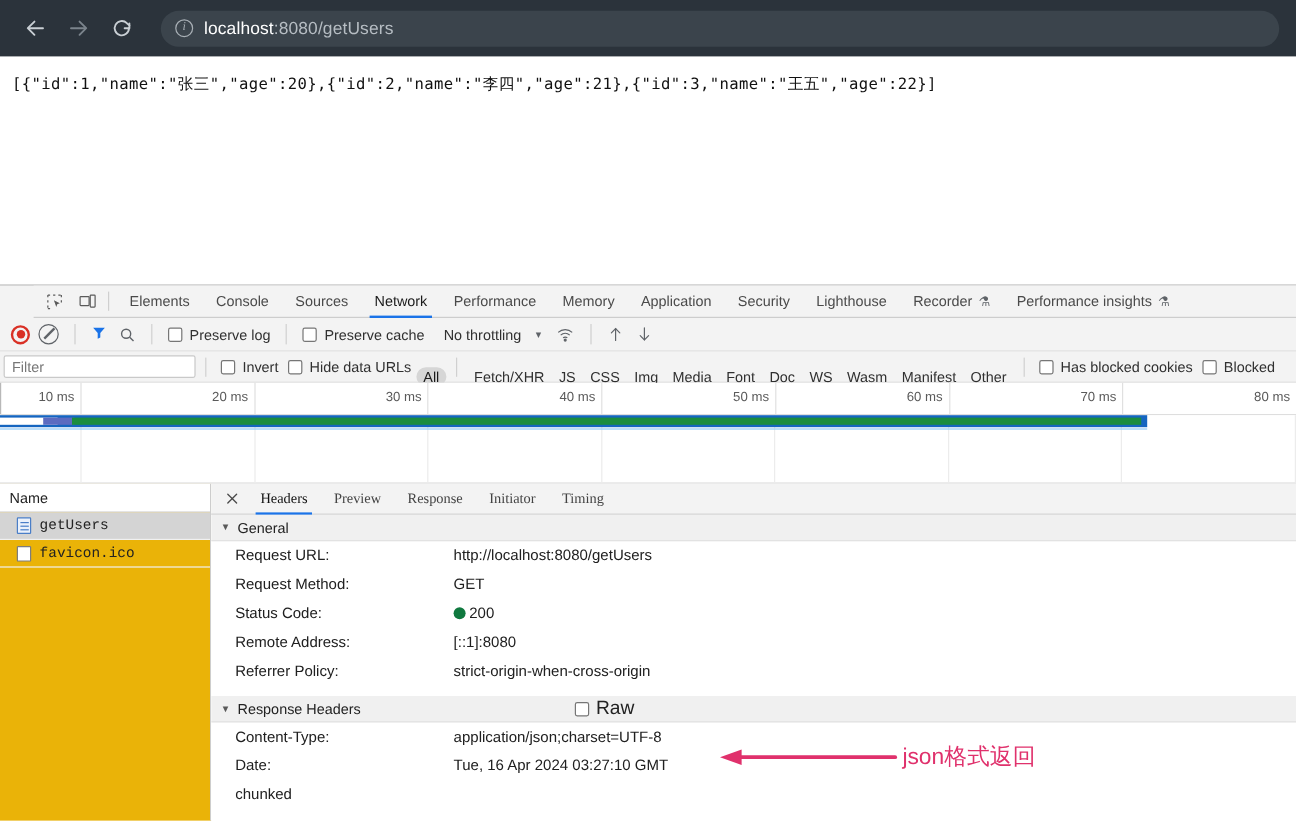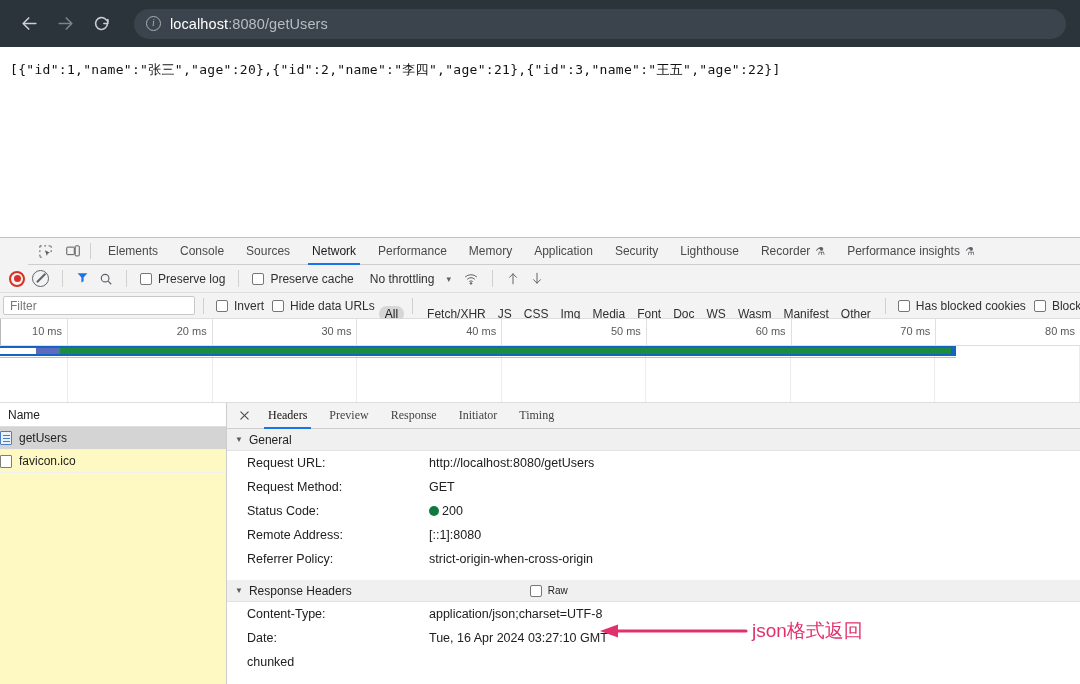--- a/index.html
+++ b/index.html
@@ -193,21 +193,21 @@
   
   .filter-bar {
     height: 26px;
     display: flex;
     align-items: center;
     background: #f3f3f3;
     border-bottom: 1px solid #dedede;
     padding-right: 0;
   }
   .filter-input {
-    width: 192px;
+    width: 160px;
     height: 19px;
     margin-left: 3px;
     background: #ffffff;
     border: 1px solid #c9c9c9;
     border-radius: 2px;
     font-size: 12px;
     color: #777;
     padding: 0 6px;
     display: flex; align-items: center;
     flex: none;
@@ -266,44 +266,45 @@
   }
 
   
   .split {
     flex: 1;
     display: flex;
     min-height: 0;
     background: #ffffff;
   }
   .req-list {
-    width: 227px;
+    width: 176px;
     flex: none;
     border-right: 1px solid #cdcdcd;
     display: flex;
     flex-direction: column;
-    background: #fef9c3;
+    background: #eab308;
   }
   .req-head {
     height: 24px;
     display: flex; align-items: center;
     padding-left: 8px;
     font-size: 12px;
     color: #222;
     border-bottom: 1px solid #dedede;
     background: #ffffff;
   }
   .req-row {
     height: 23px;
     display: flex; align-items: center;
-    padding-left: 0;
+    padding-left: 14px;
     gap: 7px;
     font-size: 12px;
     color: #222;
     border-bottom: 1px solid #f0f0f0;
+    font-family: Liberation Mono, monospace;
   }
   .req-row.selected { background: #d4d4d4; }
   .doc-icon {
     width: 12px; height: 14px;
     border: 1px solid #4a7ec7;
     background: #eaf1fb;
     flex: none;
     position: relative;
     border-radius: 1px;
   }
@@ -376,21 +377,21 @@
     align-items: center;
     padding-left: 8px;
     font-size: 12px;
     color: #222;
     gap: 4px;
   }
   .tri { font-size: 8px; color: #5a5a5a; margin-right: 2px; }
   .raw-wrap {
     display: flex; align-items: center; gap: 6px;
     margin-left: 174px;
-    font-size: 10px;
+    font-size: 16px;
   }
   .kv {
     display: flex;
     padding: 3px 0 3px 20px;
     font-size: 12.5px;
     line-height: 18px;
   }
   .kv .k { width: 182px; flex: none; color: #202020; }
   .kv .v { color: #202020; display: flex; align-items: center; gap: 3px; }
   .status-dot {

